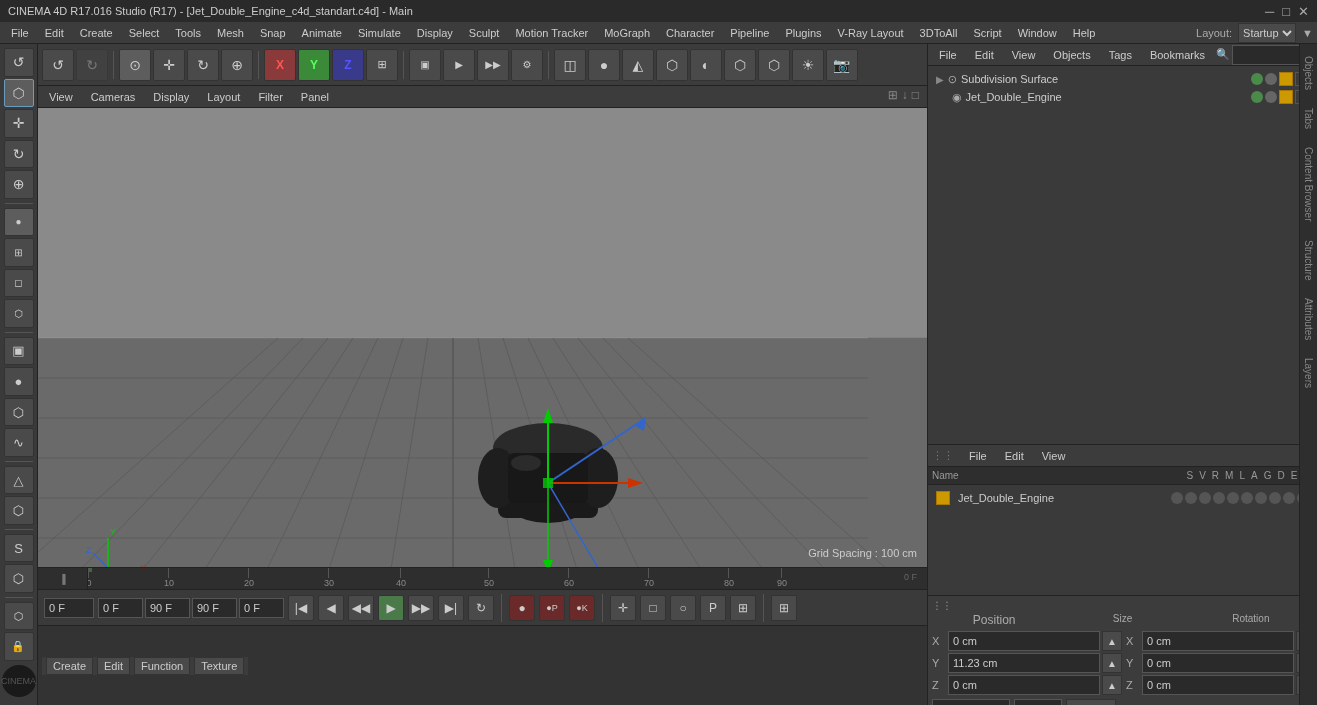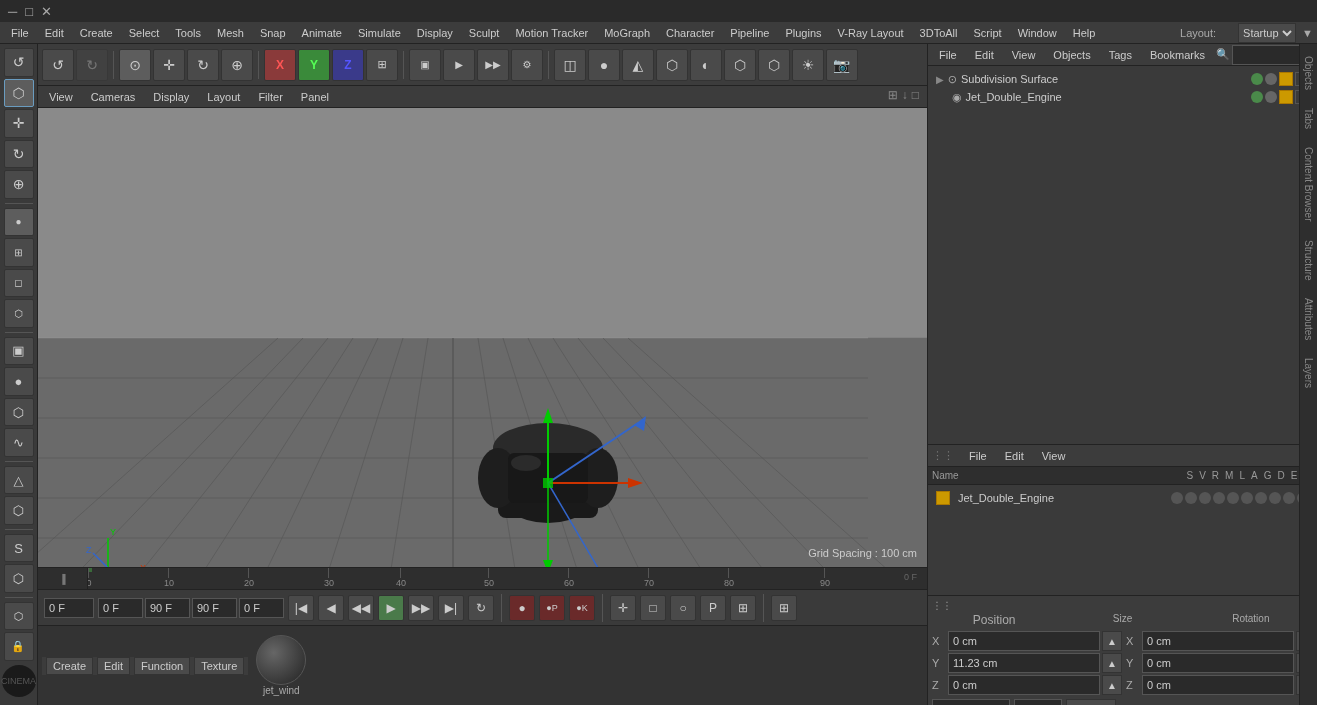--- a/index.html
+++ b/index.html
@@ -113,20 +113,21 @@
 
     .green-bar { position: absolute; top: 0; left: 0; height: 4px; background: #3a6a3a; }
     
     #vp-top-icons { position: absolute; top: 2px; right: 8px; display: flex; gap: 4px; }
     .vp-top-icon { font-size: 12px; color: #888; cursor: pointer; }
   </style>
 </head>
 <body>
 
 <div id="titlebar">
+  <span>CINEMA 4D R17.016 Studio (R17) - [Jet_Double_Engine_c4d_standart.c4d] - Main</span>
   <div id="titlebar-controls">
     <span>─</span>
     <span>□</span>
     <span>✕</span>
   </div>
 </div>
 
 <div id="menubar">
   <span class="menu-item">File</span>
   <span class="menu-item">Edit</span>
@@ -143,21 +144,21 @@
   <span class="menu-item">MoGraph</span>
   <span class="menu-item">Character</span>
   <span class="menu-item">Pipeline</span>
   <span class="menu-item">Plugins</span>
   <span class="menu-item">V-Ray Layout</span>
   <span class="menu-item">3DToAll</span>
   <span class="menu-item">Script</span>
   <span class="menu-item">Window</span>
   <span class="menu-item">Help</span>
   <span style="margin-left:auto; color:#aaa; font-size:11px;">Layout:</span>
-  <select style="background:#4a4a4a;border:1px solid #333;color:#ccc;font-size:11px;height:20px;margin-left:20px;">
+  <select style="background:#4a4a4a;border:1px solid #333;color:#ccc;font-size:11px;height:20px;margin-left:4px;">
     <option>Startup</option>
   </select>
   <span style="color:#aaa;margin-left:4px;cursor:pointer;">▼</span>
 </div>
 
 <div id="main">
 
   <div id="left-toolbar">
     <div class="tool-btn">↺</div>
     <div class="tool-btn active" style="background:#5d5d5d;">⬡</div>
@@ -343,21 +344,21 @@
             </div>
           <div class="tick" style="left:480px;">
               <span class="tick-label">60</span>
             </div>
           <div class="tick" style="left:560px;">
               <span class="tick-label">70</span>
             </div>
           <div class="tick" style="left:640px;">
               <span class="tick-label">80</span>
             </div>
-          <div class="tick" style="left:736px;text-decoration:underline;">
+          <div class="tick" style="left:693px;text-decoration:underline;">
               <span class="tick-label">90</span>
             </div>
           <div style="position:absolute;right:10px;top:4px;font-size:9px;color:#666;">0 F</div>
         </div>
       </div>
 
       <div id="transport">
         <input class="transport-field" value="0 F" style="">
         <div style="display:flex;align-items:center;gap:2px;">
           <input class="transport-field" value="0 F" style="width: 45px;">
@@ -388,26 +389,20 @@
 
       <div id="material-area">
         <div style="display:flex;flex-direction:column;gap:2px;">
           <div style="display:flex;gap:4px;height:18px;align-items:center;background:#3c3c3c;padding:0 4px;">
             <span class="material-btn">Create</span>
             <span class="material-btn">Edit</span>
             <span class="material-btn">Function</span>
             <span class="material-btn">Texture</span>
           </div>
         </div>
-        <div style="display:flex;align-items:center;gap:6px;padding:4px;flex:1;">
-          <div style="display:flex;flex-direction:column;align-items:center;">
-            <div class="material-preview"></div>
-            <span class="material-label">jet_wind</span>
-          </div>
-        </div>
       </div>
     </div>
   </div>
 
   <div id="right-panel">
 
     <div id="obj-manager">
       <div id="obj-menubar">
         <span class="obj-menu">File</span>
         <span class="obj-menu">Edit</span>

